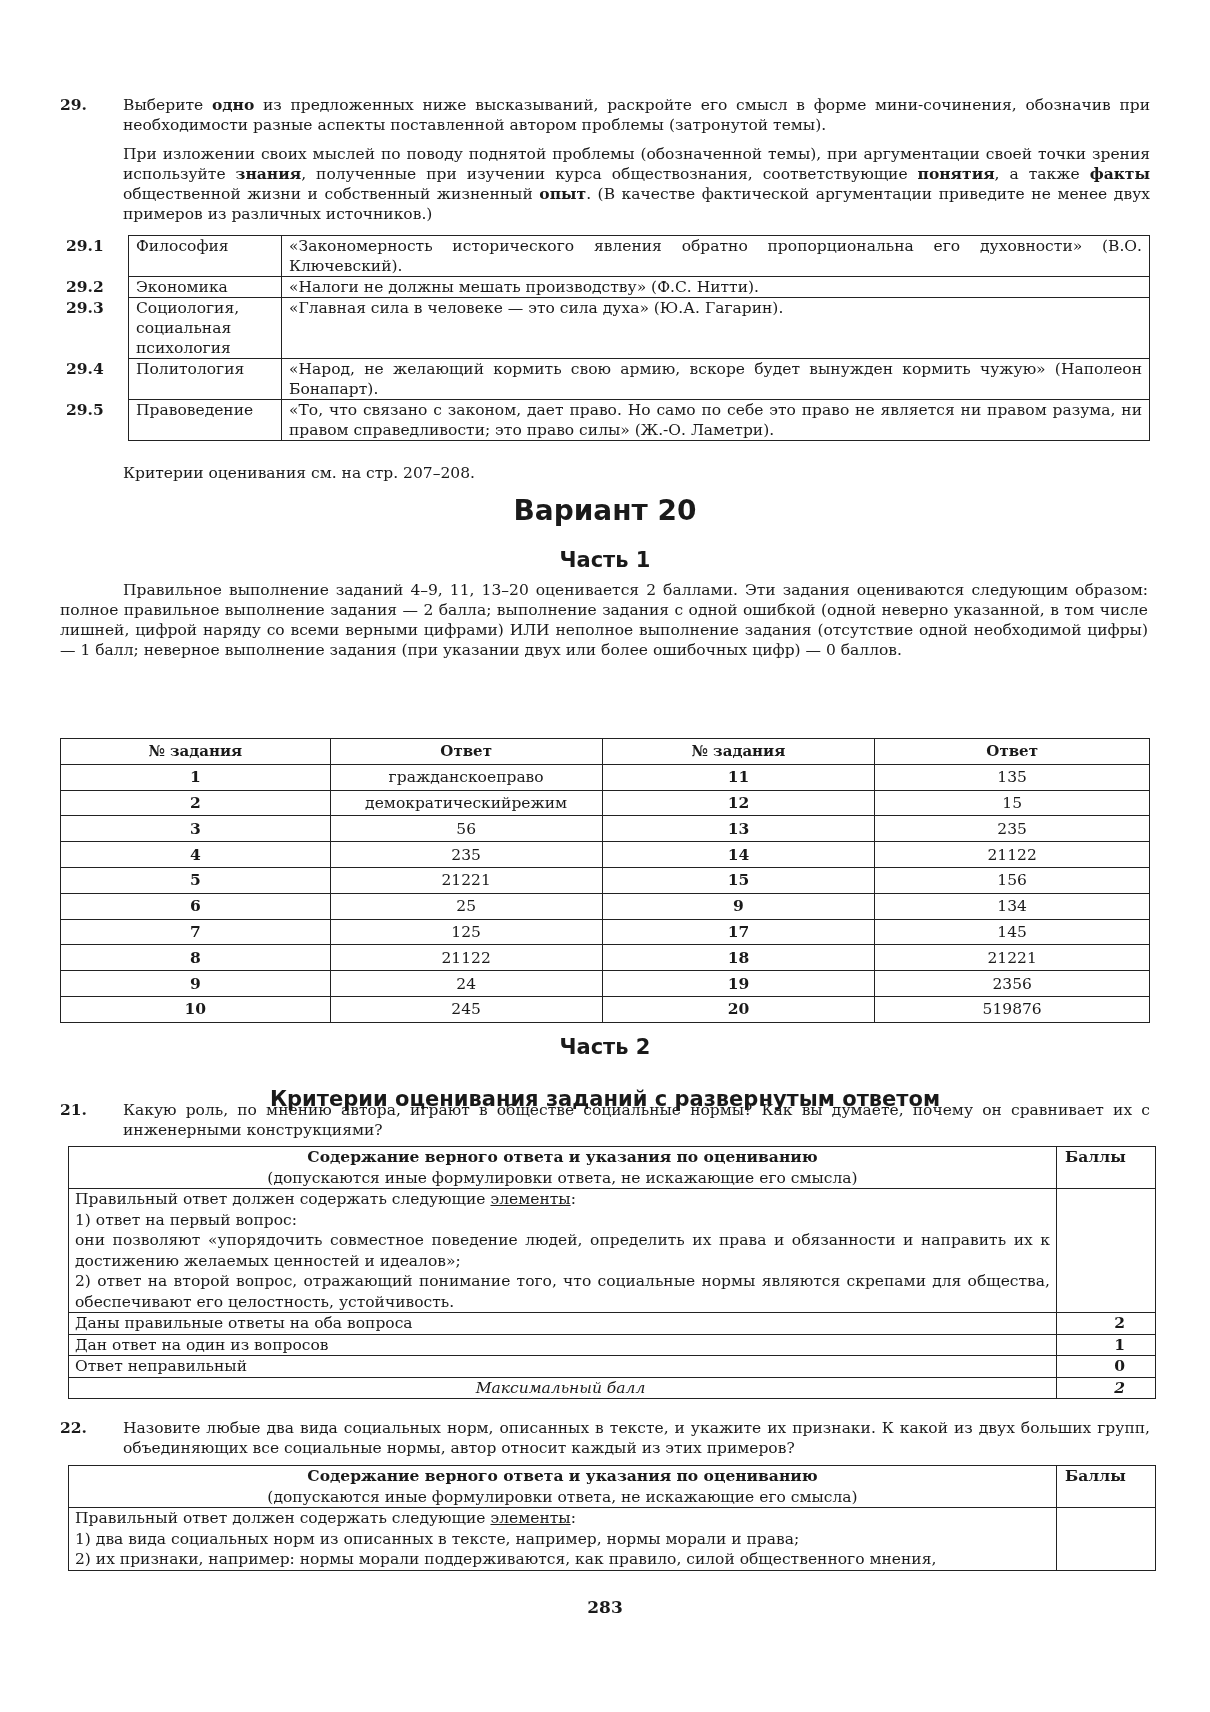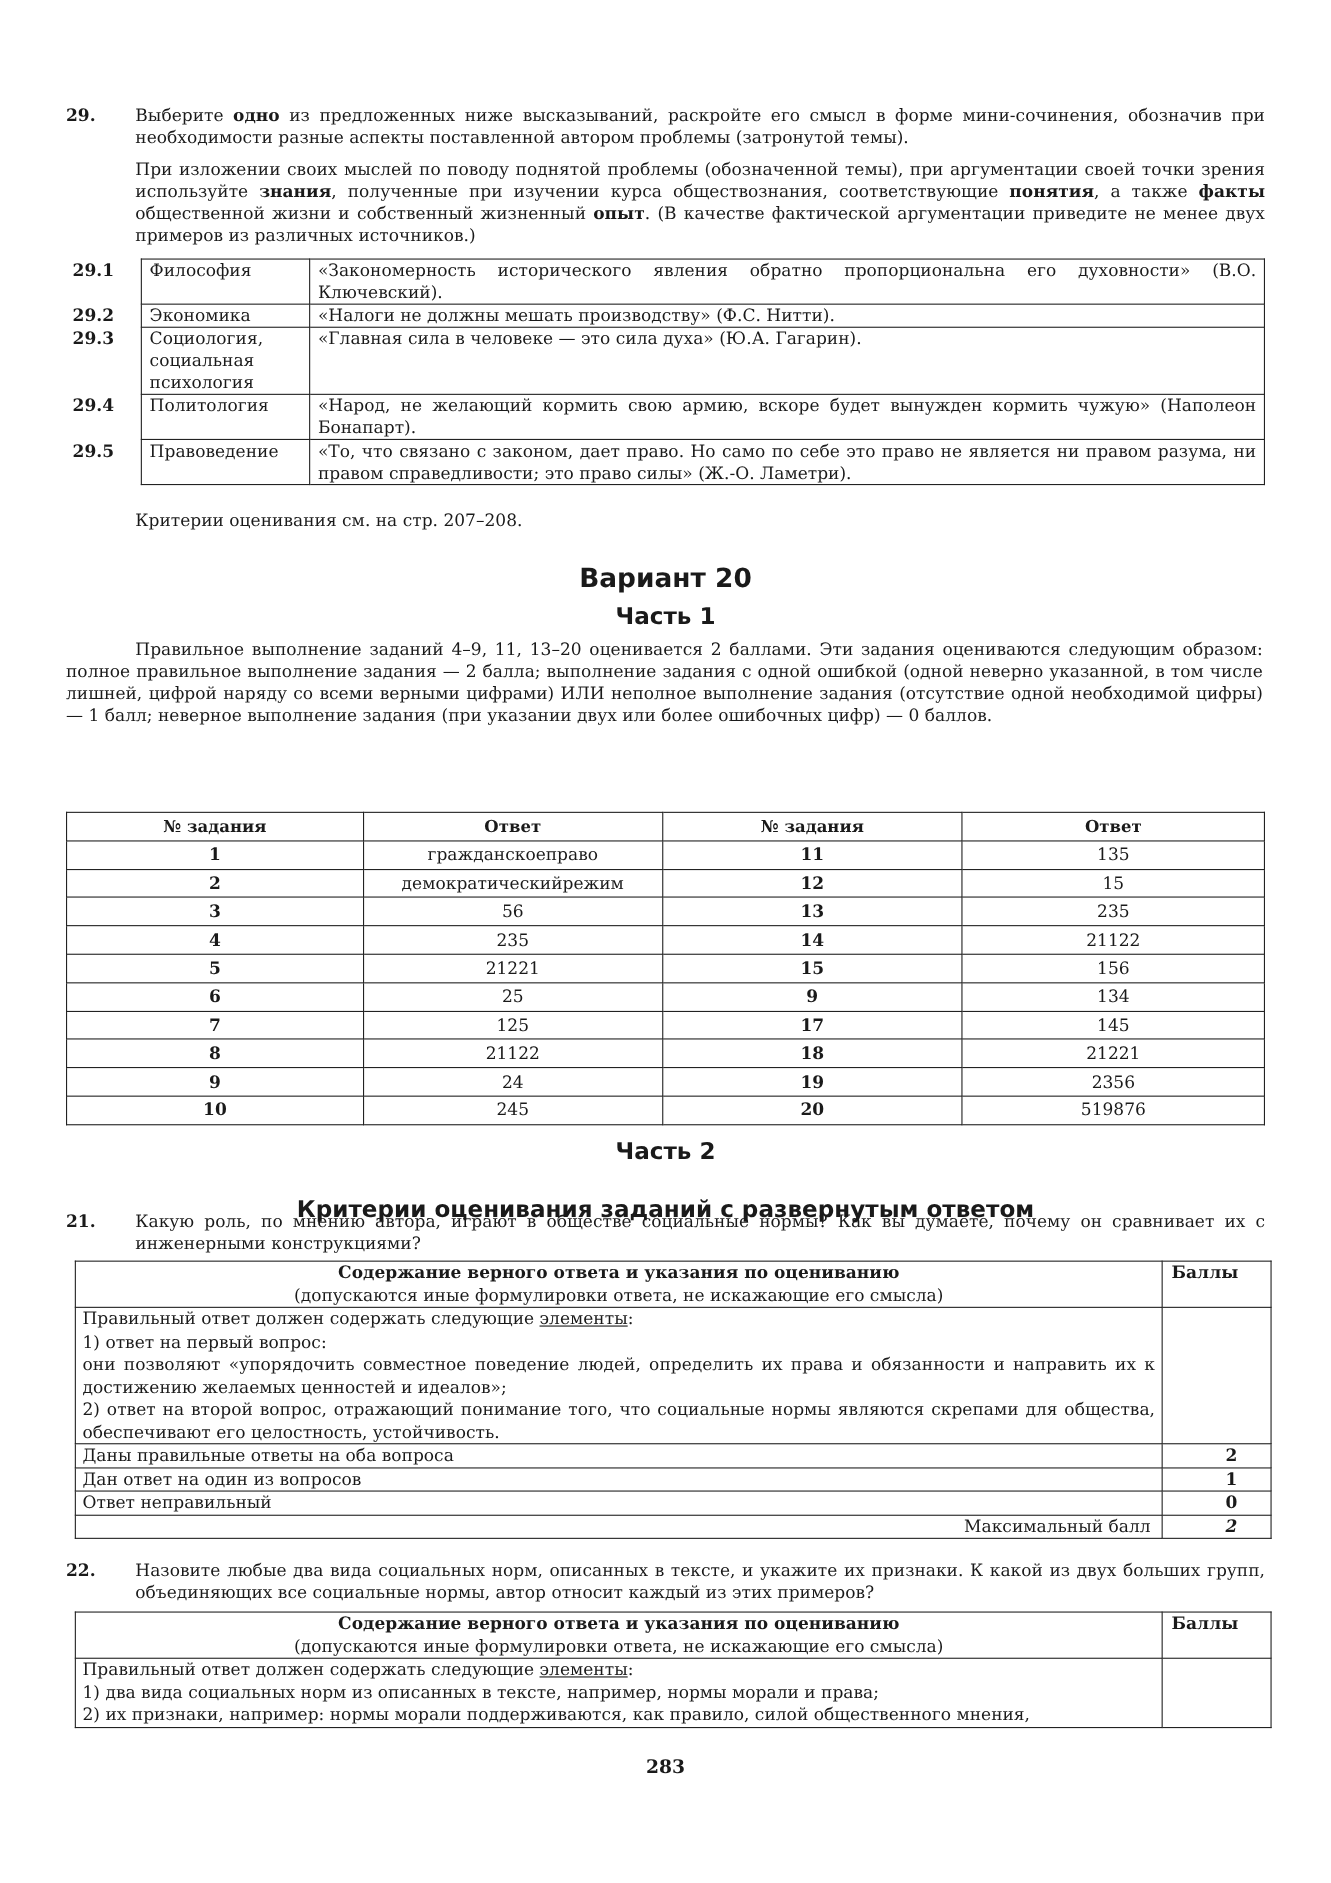--- a/index.html
+++ b/index.html
@@ -20,21 +20,21 @@
   b { font-weight: bold; }
 
   
   .qt { position: absolute; left: 60px; top: 235px; width: 1090px; }
 
   .criteria-ref { position: absolute; left: 123px; top: 463px; }
 
   
   .h1 { position: absolute; left: 0; width: 1210px; text-align: center;
         font-family: "DejaVu Sans", "Liberation Sans", sans-serif; font-weight: bold; }
-  .h-variant { top: 510px; font-size: 24px; line-height: 32px; }
+  .h-variant { top: 495px; font-size: 28px; line-height: 32px; }
   .h-part1 { top: 547px; font-size: 21px; line-height: 26px; }
   .h-part2 { top: 1034px; font-size: 21px; line-height: 26px; }
   .h-crit { top: 1038px; font-size: 21px; line-height: 28px; margin-top: 47px; }
 
   .intro { position: absolute; left: 60px; top: 580px; width: 1088px; text-align: justify; }
   .intro p { margin: 0; text-indent: 63px; }
 
   
   .ans { position: absolute; left: 60px; top: 738px; width: 1090px;
          border-collapse: collapse; border: 1.5px solid #222; }
@@ -48,21 +48,21 @@
   .ctask { position: absolute; left: 60px; width: 1090px; }
   .ctable { position: absolute; left: 68px; width: 1088px; border-collapse: collapse; border: 1.5px solid #222; }
   .ctable td, .ctable th { border: 1px solid #222; padding: 0 6px; vertical-align: top; line-height: 20.5px; }
   .ctable th { font-weight: normal; }
   .ctable th.hc { text-align: center; }
   .ctable th.hc .l1 { font-weight: bold; display: block; }
   .ctable th.pts, .ctable td.pts { width: 68px; text-align: center; font-weight: bold; padding: 0; }
   .ctable th.pts { text-align: left; padding-left: 8px; }
   .ctable td.pts { text-align: right; padding-right: 30px; }
   .ctable .content div { text-align: justify; }
-  .ctable td.maxlabel { text-align: right; padding-right: 10px; }
+  .ctable td.maxlabel { text-align: center; font-style: italic; padding-right: 10px; }
   .ctable td.maxval { font-style: italic; }
 
   .pagenum { position: absolute; left: 0; width: 1210px; top: 1597px; text-align: center;
              font-weight: bold; font-size: 17px; }
 </style>
 </head>
 <body>
 
 <div class="page">
 

